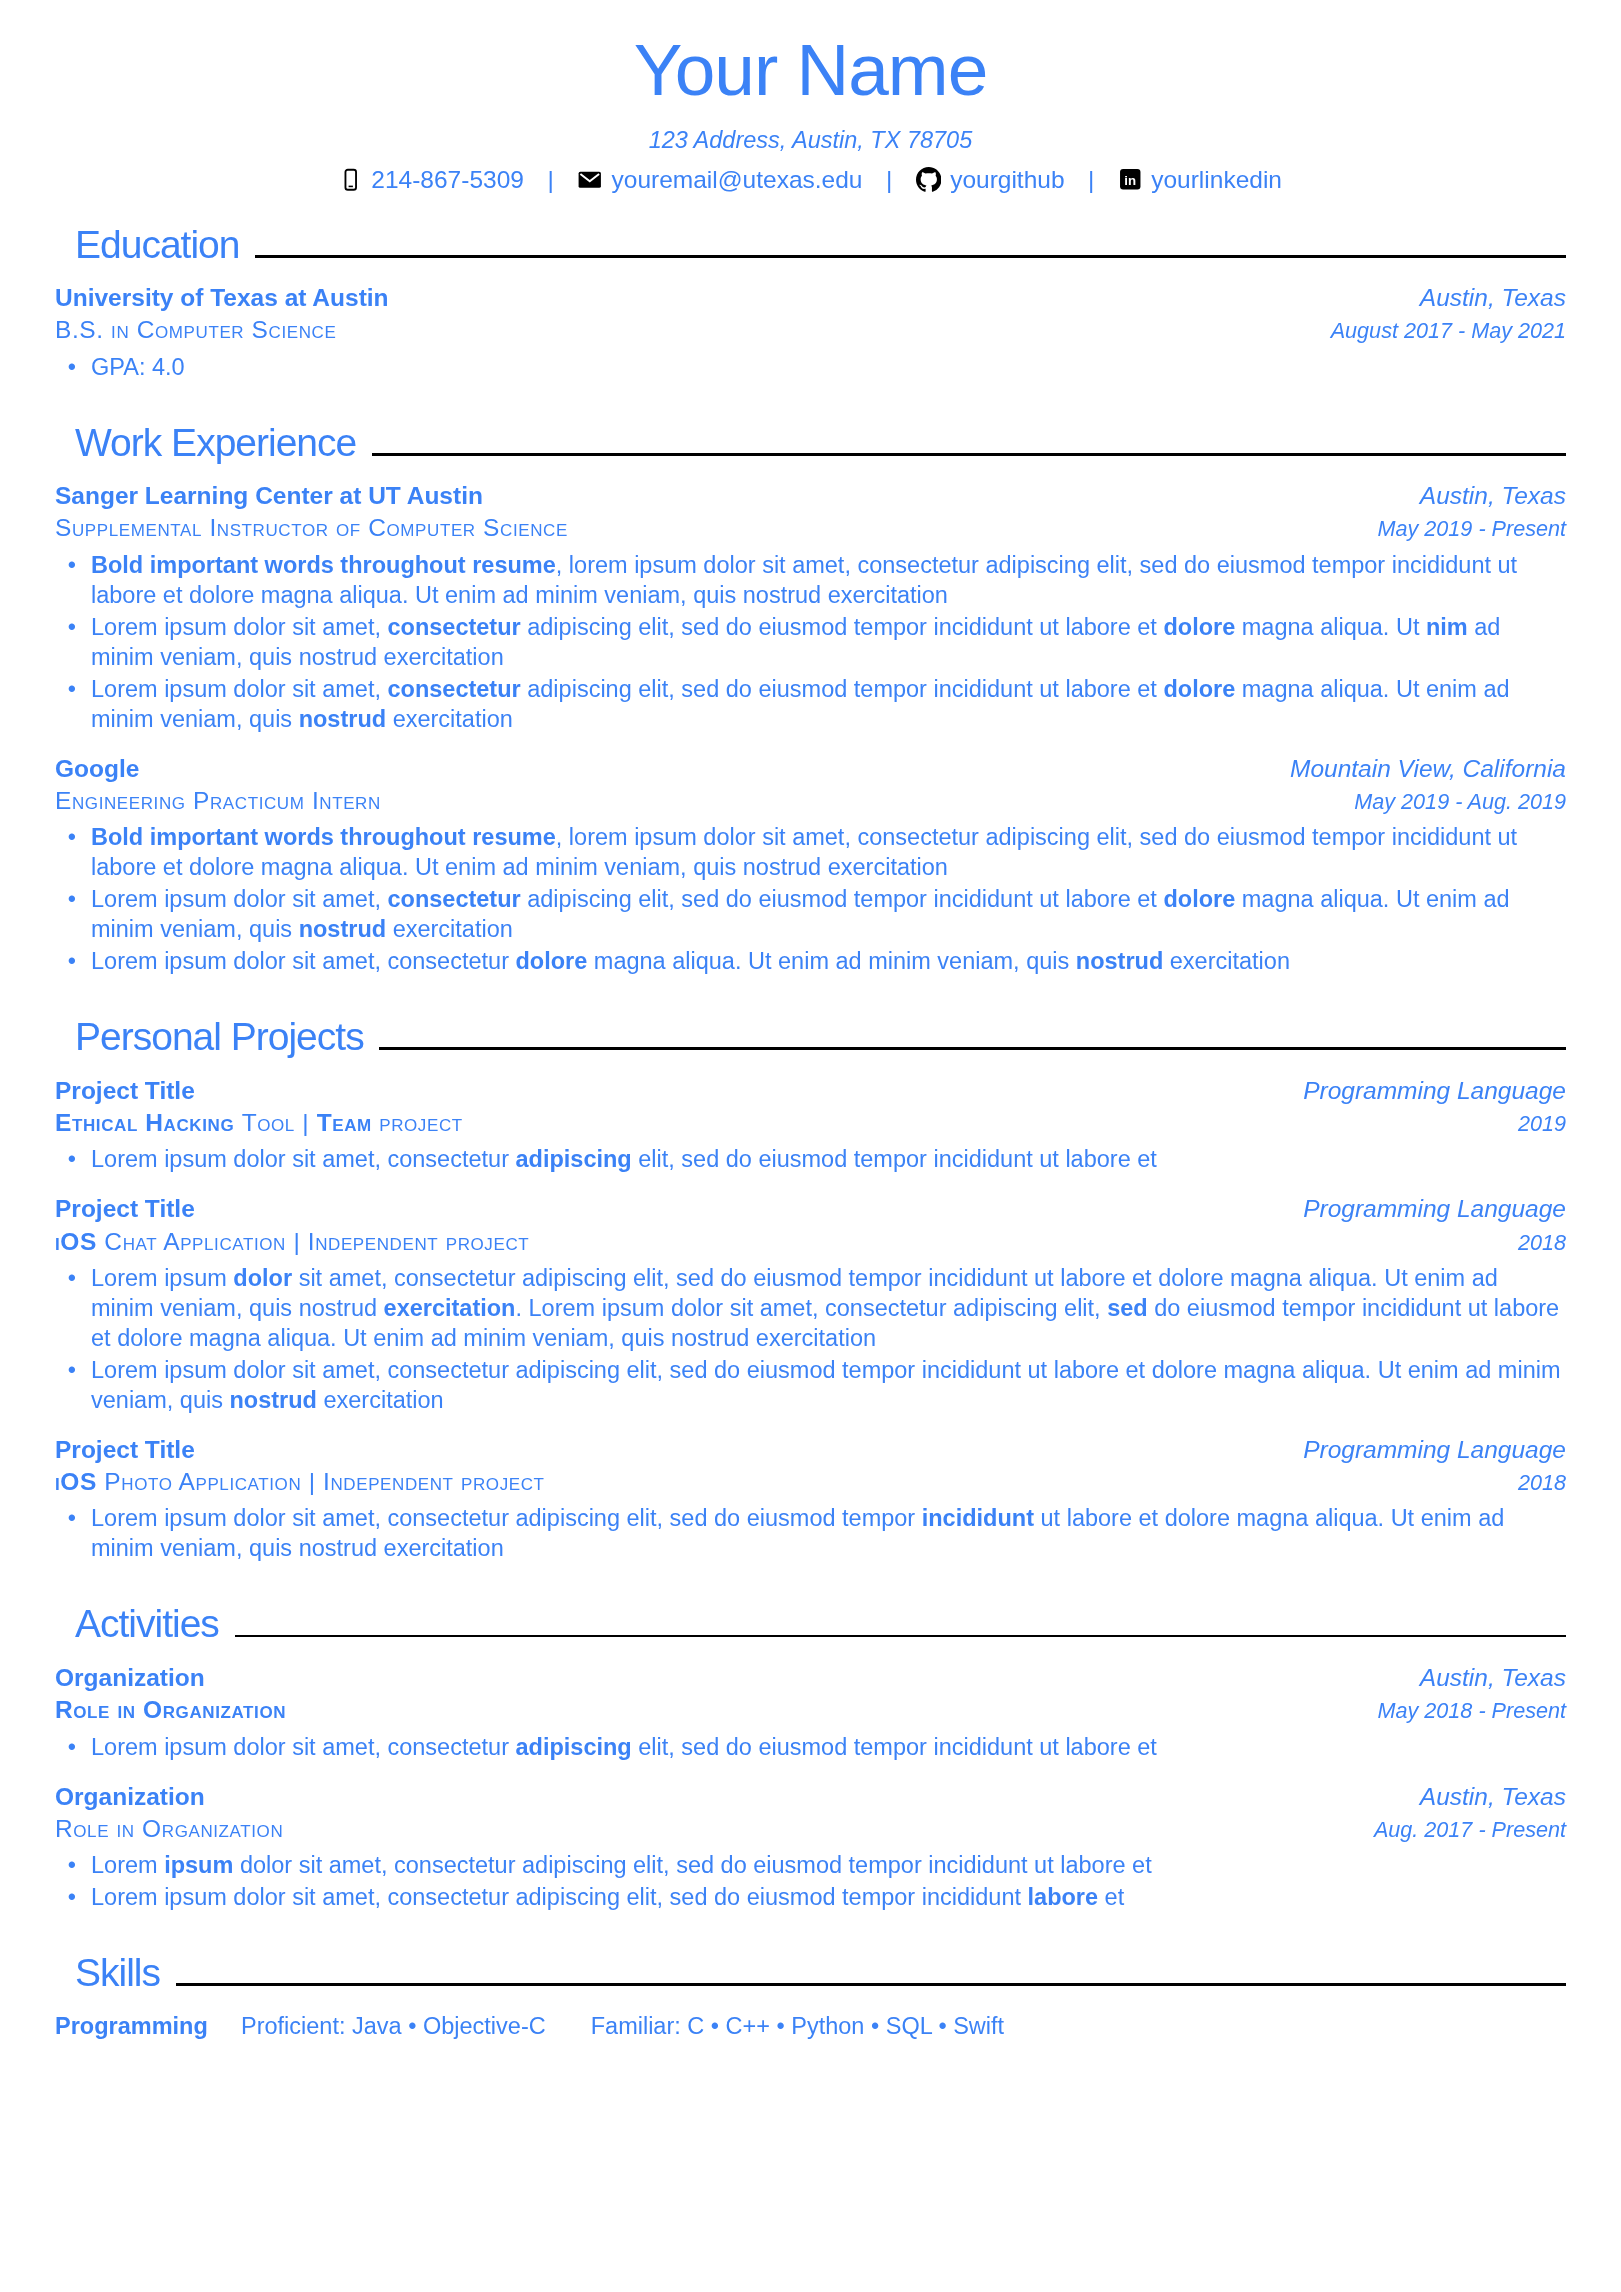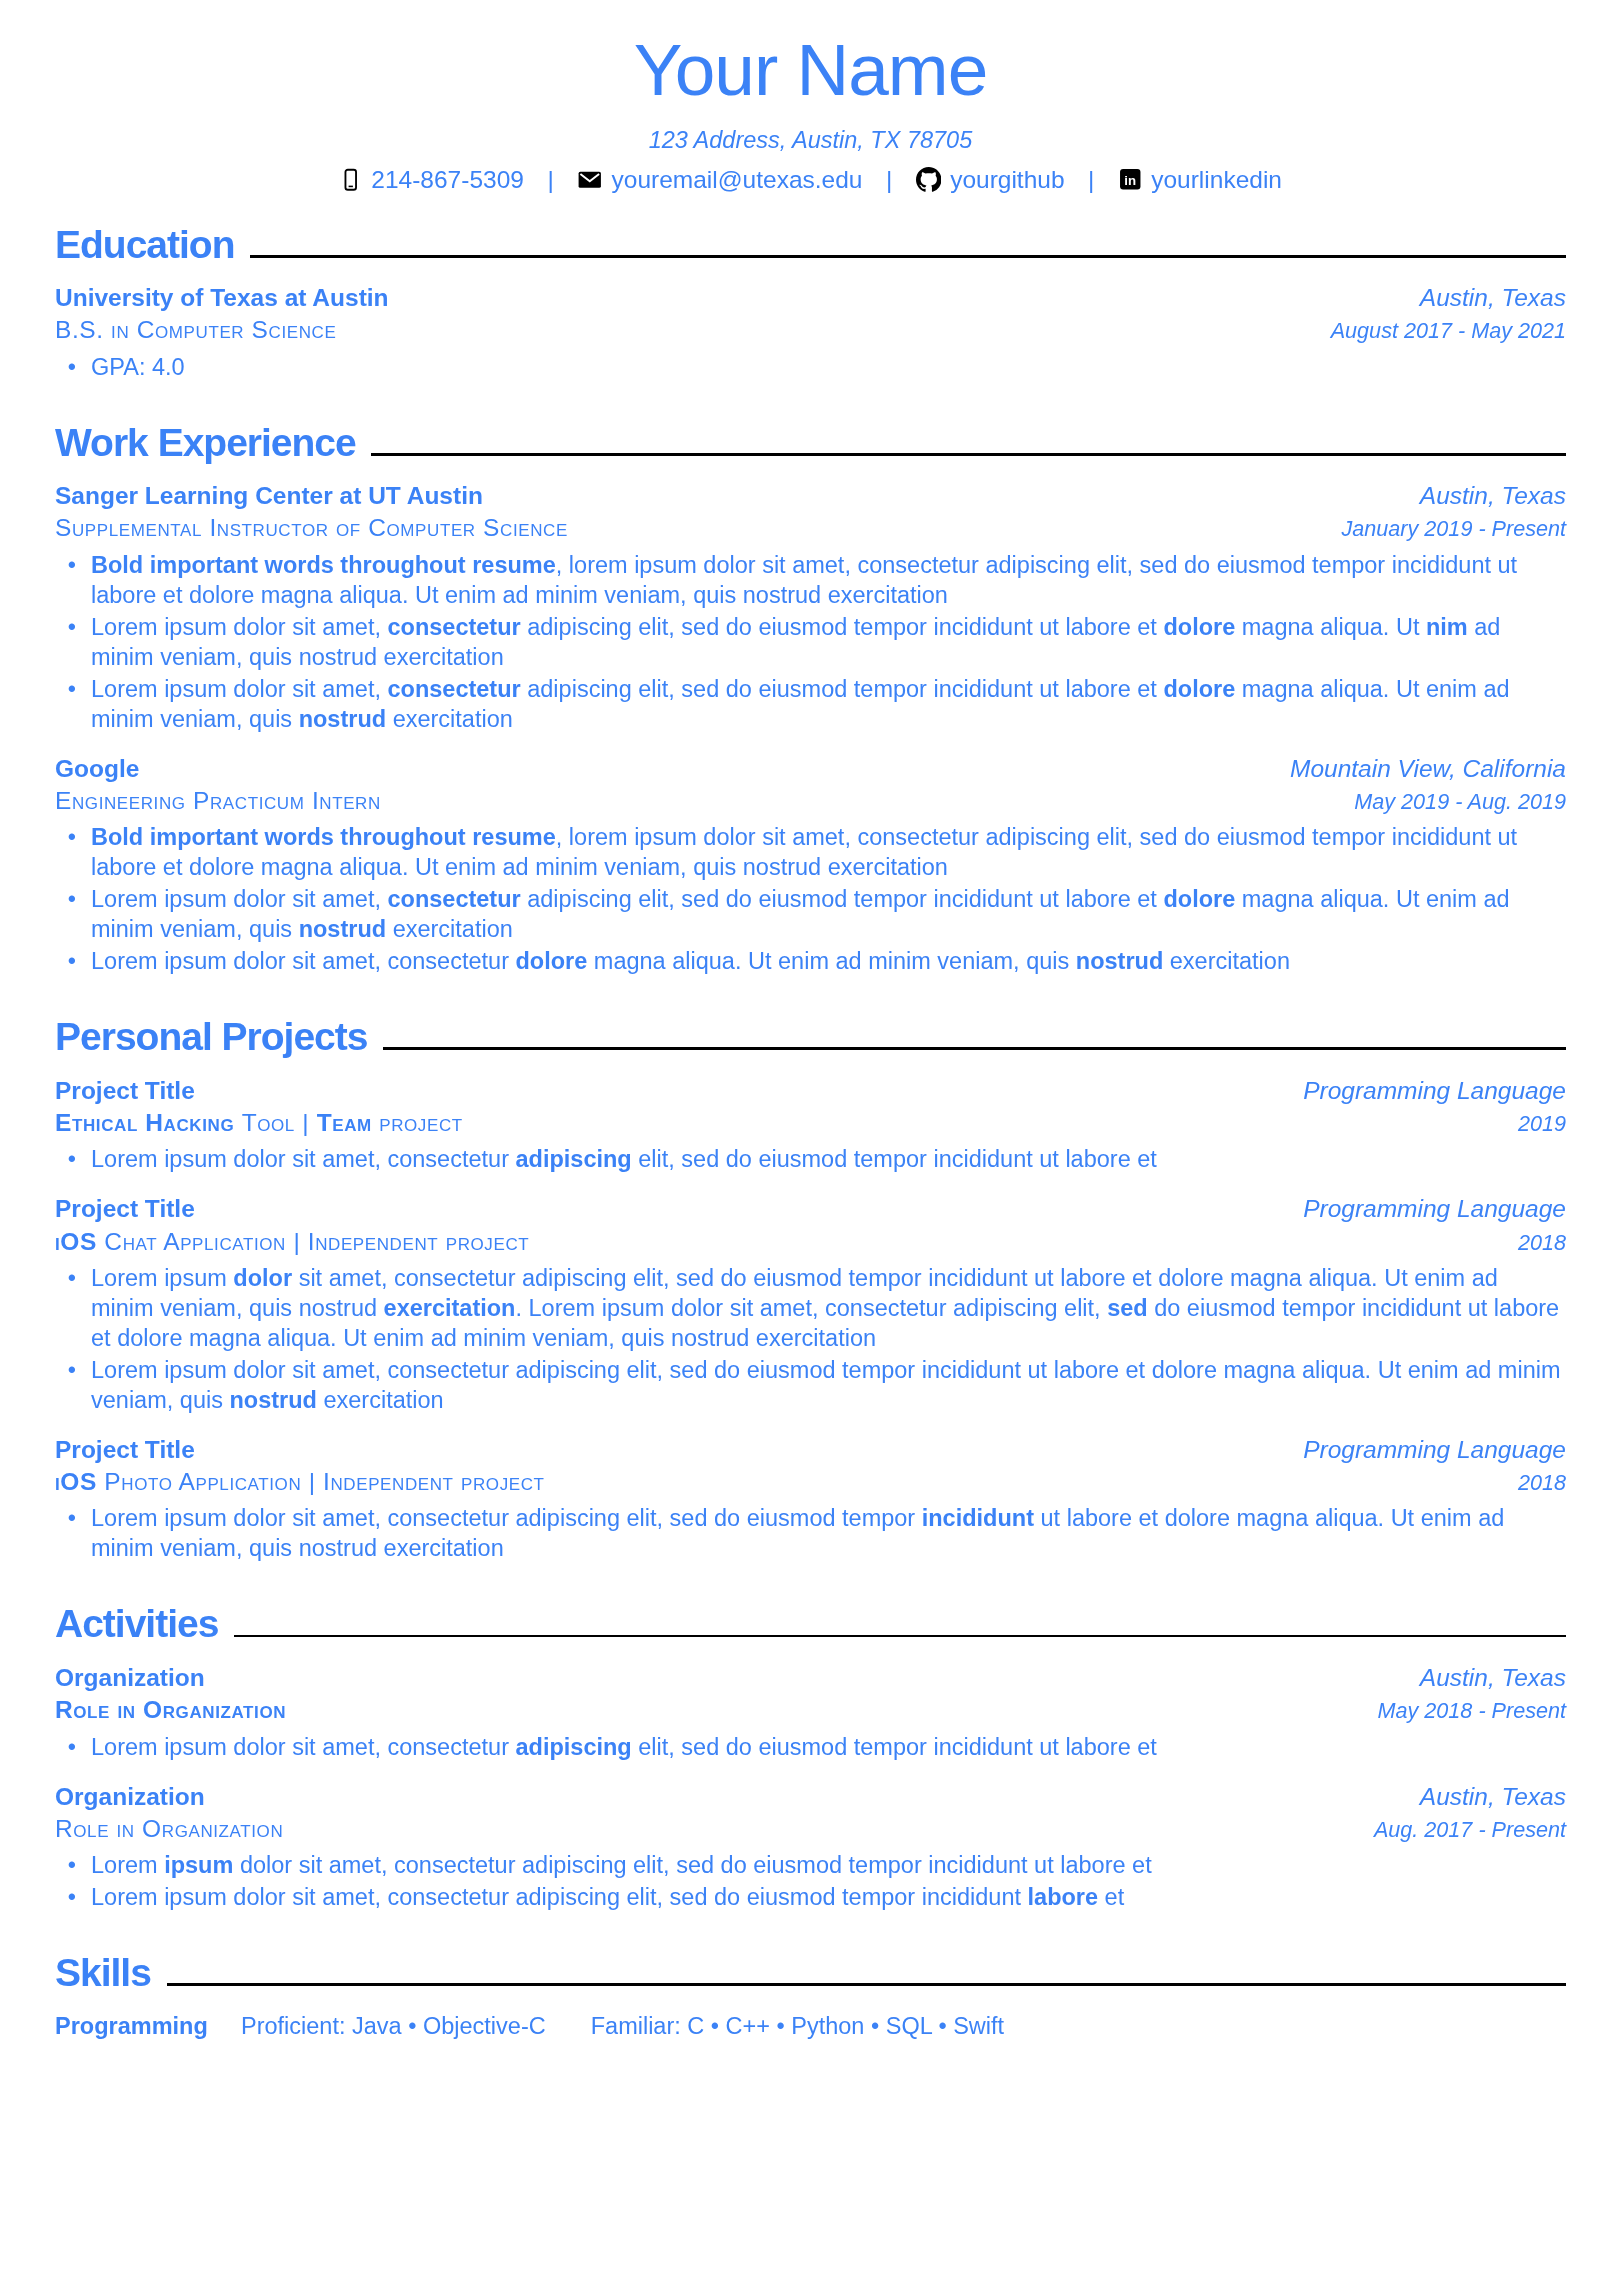--- a/index.html
+++ b/index.html
@@ -16,21 +16,21 @@
   .name { font-size:73px; font-weight:400; line-height:1.12; letter-spacing:-1px; }
   .address { font-size:23.5px; font-style:italic; margin-top:16px; }
   .contacts { margin-top:11.8px; display:flex; justify-content:center; align-items:flex-end; gap:19.6px; font-size:24.5px; }
   .contact { display:inline-flex; align-items:center; gap:8.8px; }
   .contact svg { display:block; }
   .sep { padding:0 3.9px; }
   
   .section { margin-top:39px; }
   .section.first { margin-top:29px; }
   .sec-head { display:flex; align-items:flex-end; }
-  .sec-title { font-size:39px; font-weight:700; letter-spacing:-1px; white-space:nowrap; line-height:1.15; }
+  .sec-title { font-size:39px; font-weight:400; letter-spacing:-1px; white-space:nowrap; line-height:1.15;margin-left:20px; }
   .sec-rule { flex:1 1 auto; height:2.9px; background:#000; margin-left:15.7px; margin-bottom:9.8px; }
   
   .entry { margin-top:14.7px; }
   .entry + .entry { margin-top:19px; }
   .erow { display:flex; justify-content:space-between; align-items:baseline; }
   .etitle { font-weight:700; font-size:24.5px; line-height:1.32; }
   .eloc { font-style:italic; font-size:24.5px; }
   .esub { font-variant:small-caps; font-size:24.5px; line-height:1.32; letter-spacing:0.6px; }
   .edate { font-style:italic; font-size:21.6px; }
   .bullets { list-style:none; margin-top:4.9px; }
@@ -111,21 +111,21 @@
       <div class="sec-rule"></div>
     </div>
 
     <div class="entry">
       <div class="erow">
         <span class="etitle">Sanger Learning Center at UT Austin</span>
         <span class="eloc">Austin, Texas</span>
       </div>
       <div class="erow">
         <span class="esub"><span>Supplemental Instructor of Computer Science</span></span>
-        <span class="edate">January 2019 - Present</span>
+        <span class="edate">May 2019 - Present</span>
       </div>
       <ul class="bullets">
         <li><b>Bold important words throughout resume</b><span>, lorem ipsum dolor sit amet, consectetur adipiscing elit, sed do eiusmod tempor incididunt ut labore et dolore magna aliqua. Ut enim ad minim veniam, quis nostrud exercitation</span></li>
         <li><span>Lorem ipsum dolor sit amet, </span><b>consectetur</b><span> adipiscing elit, sed do eiusmod tempor incididunt ut labore et </span><b>dolore</b><span> magna aliqua. Ut </span><b>nim</b><span> ad minim veniam, quis nostrud exercitation</span></li>
         <li><span>Lorem ipsum dolor sit amet, </span><b>consectetur</b><span> adipiscing elit, sed do eiusmod tempor incididunt ut labore et </span><b>dolore</b><span> magna aliqua. Ut enim ad minim veniam, quis </span><b>nostrud</b><span> exercitation</span></li>
       </ul>
     </div>
 
     <div class="entry">
       <div class="erow">

